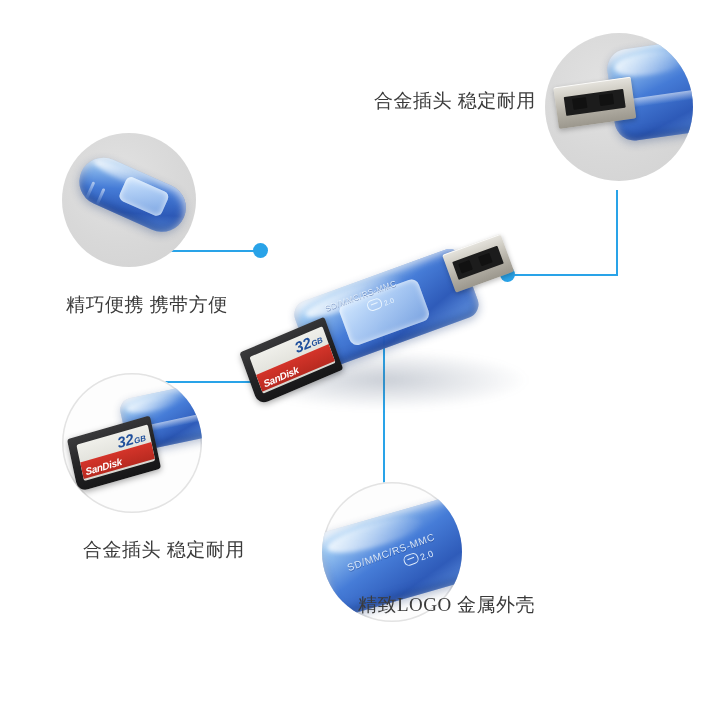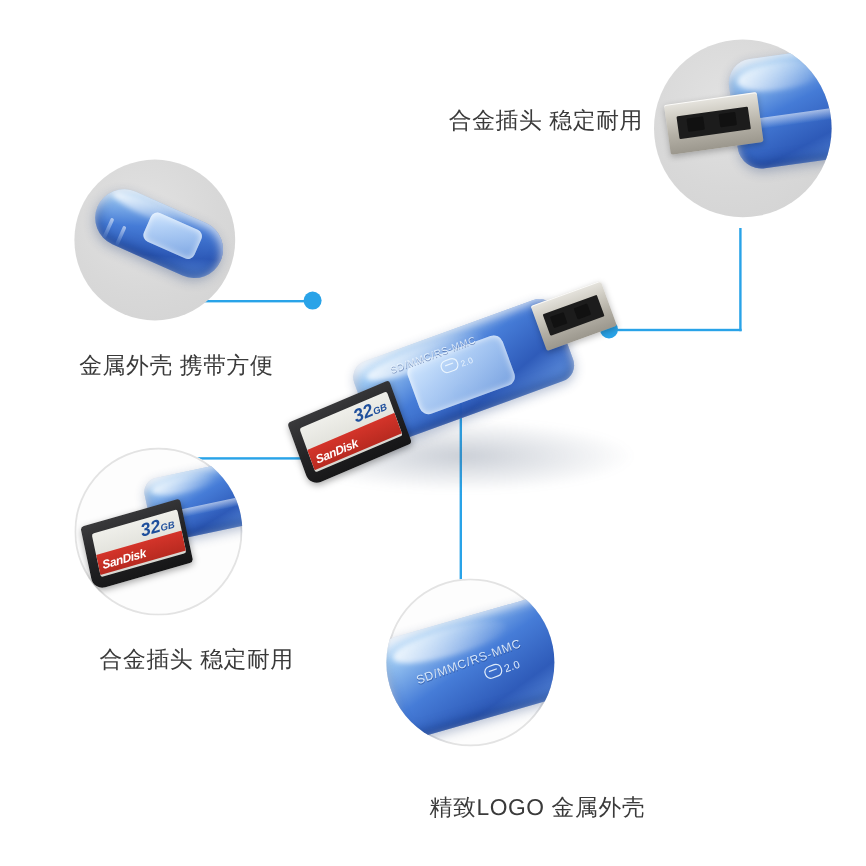--- a/index.html
+++ b/index.html
@@ -291,19 +291,19 @@
       <div class="sd-label">
         <div class="sd-red"></div>
         <div class="sd-cap">32<small>GB</small></div>
         <div class="sd-brand">SanDisk</div>
       </div>
     </div>
   </div>
 
   <div class="callout-label" style="left:374px; top:88px;">合金插头 稳定耐用</div>
 
-  <div class="callout-label" style="left:66px; top:292px;">金属外壳 携带方便</div>
+  <div class="callout-label" style="left:66px; top:292px;">精巧便携 携带方便</div>
 
   <div class="callout-label" style="left:83px; top:537px;">合金插头 稳定耐用</div>
 
-  <div class="callout-label" style="left:358px; top:660px;">精致LOGO 金属外壳</div>
+  <div class="callout-label" style="left:358px; top:592px;font-family:Liberation Serif, serif;">精致LOGO 金属外壳</div>
 
 </div>
 
 </body></html>

